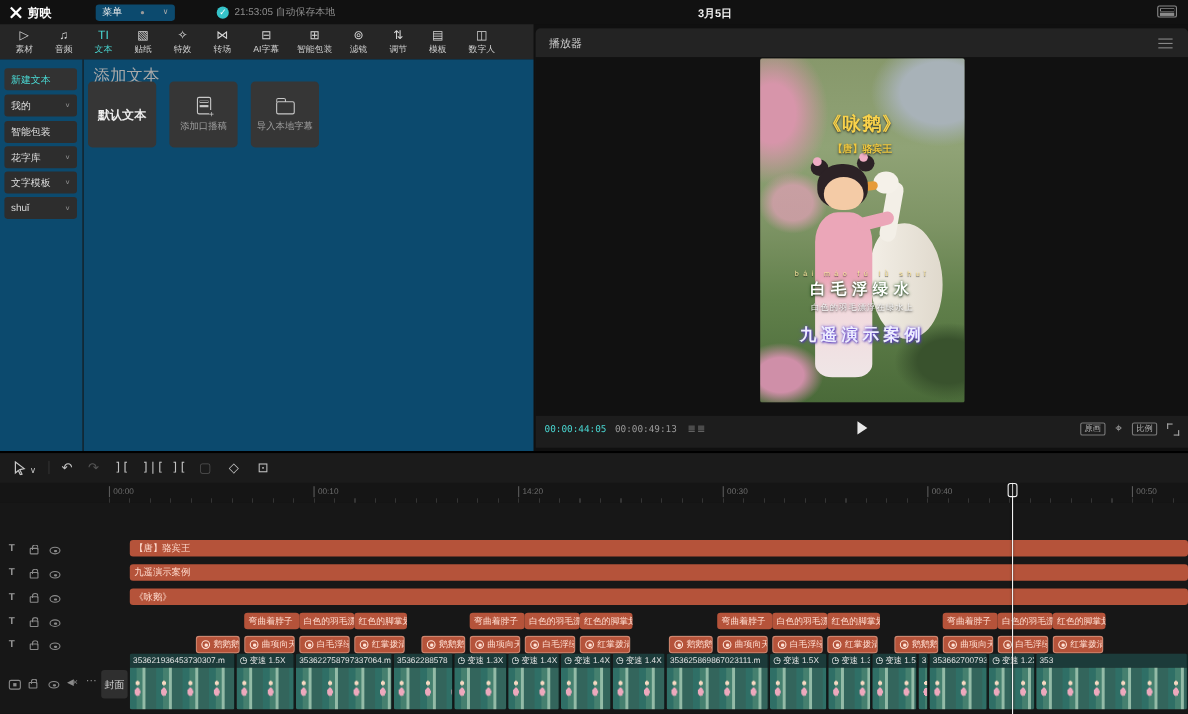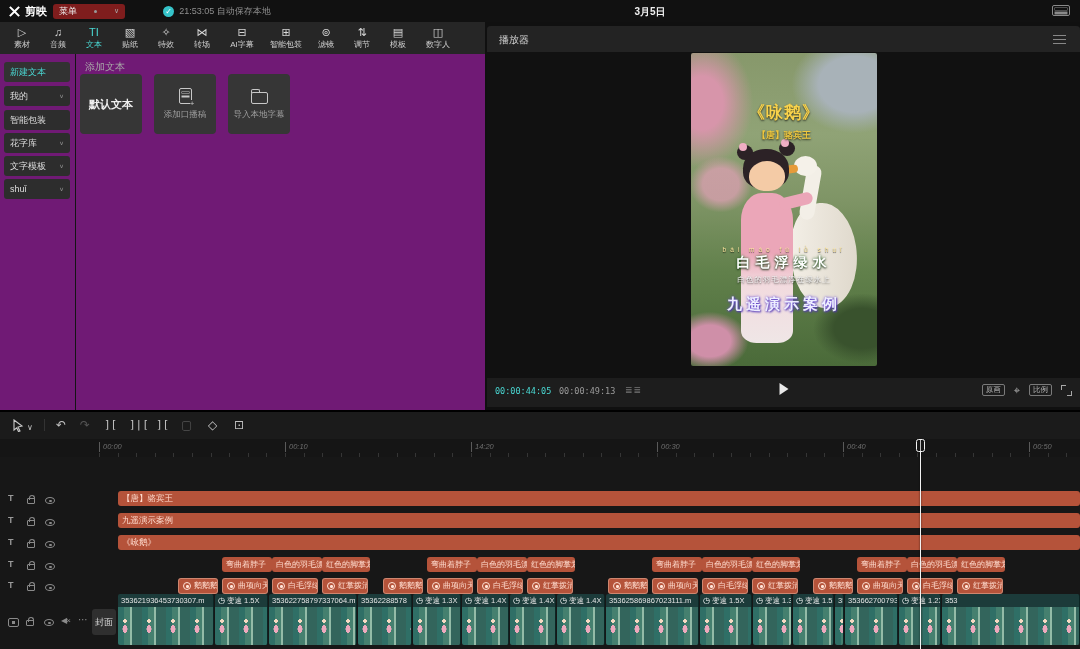--- a/index.html
+++ b/index.html
@@ -4,47 +4,47 @@
 <style>
   * { box-sizing: border-box; margin:0; padding:0; }
   html,body { background:#000; }
   body { font-family:"Liberation Sans","DejaVu Sans",sans-serif; }
   #app { position:relative; width:1080px; height:649px; background:#101010; overflow:hidden; color:#ddd; }
 
   
   #topbar { position:absolute; left:0; top:0; width:1080px; height:22px; background:#111; display:flex; align-items:center; }
   .logo-wrap { display:flex; align-items:center; gap:4px; margin-left:8px; }
   .logo-text { font-size:11px; font-weight:bold; color:#fff; }
-  .menu-btn { margin-left:6px; background:#7f1d1d; border-radius:3px; height:15px; display:flex; align-items:center; gap:17px; padding:0 6px; font-size:9px; color:#eee; }
+  .menu-btn { margin-left:40px; background:#0c4a6e; border-radius:3px; height:15px; display:flex; align-items:center; gap:17px; padding:0 6px; font-size:9px; color:#eee; }
   .menu-dot { width:3px; height:3px; border-radius:50%; background:#999; }
   .menu-chev { font-size:7px; color:#aaa; }
   .autosave { margin-left:38px; display:flex; align-items:center; gap:5px; font-size:9px; color:#8f8f8f; }
   .check-circle { width:11px; height:11px; border-radius:50%; background:#35c3c9; color:#fff; font-size:8px; line-height:11px; text-align:center; }
   .date-label { position:absolute; left:650px; top:5px; transform:translateX(-50%); font-size:10px; font-weight:bold; color:#f0f0f0; }
   .kbd-icon { position:absolute; right:10px; top:5px; width:18px; height:11px; border:1px solid #8a8a8a; border-radius:2px; }
   .kbd-icon::after { content:""; position:absolute; left:2px; top:2px; width:12px; height:2px;
      box-shadow:0 0 0 0.5px #8a8a8a, 0 4px 0 0.5px #8a8a8a; }
 
   
   #iconbar { position:absolute; left:0; top:22px; width:485px; height:32px; background:#262626; display:flex; align-items:center; padding-left:4px; }
   .tb-item { width:36px; display:flex; flex-direction:column; align-items:center; gap:1px; cursor:pointer; }
   .tb-item.wide { width:44px; }
   .tb-ico { font-size:11px; line-height:12px; color:#d8d8d8; }
   .tb-label { font-size:8px; color:#cfcfcf; white-space:nowrap; }
   .tb-item.active .tb-ico, .tb-item.active .tb-label { color:#4ad8d3; }
 
   
-  #left-content { position:absolute; left:0; top:54px; width:485px; height:356px; background:#701a75; }
+  #left-content { position:absolute; left:0; top:54px; width:485px; height:356px; background:#0c4a6e; }
   #sidebar { position:absolute; left:0; top:0; width:76px; height:100%; border-right:1px solid #141414; }
   .sb-item { position:absolute; left:4px; width:66px; height:20px; background:#2d2d2d; border-radius:3px; font-size:9px; color:#ddd; display:flex; align-items:center; padding:0 6px; }
   .sb-item.active { color:#4ad8d3; background:#323232; }
   .sb-chev { margin-left:auto; font-size:7px; color:#888; transform:scaleY(.8); }
 
   #text-panel { position:absolute; left:77px; top:0; width:408px; height:100%; }
-  .panel-header { position:absolute; left:8px; top:6px; font-size:10px; color:#a8a8a8; }
+  .panel-header { position:absolute; left:8px; top:6px; font-size:15px; color:#a8a8a8; }
   .card { position:absolute; top:20px; width:62px; height:60px; background:#363636; border-radius:4px; display:flex; flex-direction:column; align-items:center; justify-content:center; gap:5px; cursor:pointer; }
   .card .card-label { font-size:8.5px; color:#9f9f9f; }
   .card.big .card-label { font-size:11px; font-weight:bold; color:#eee; }
   .icon-doc { width:13px; height:16px; border:1.2px solid #c8c8c8; border-radius:2px; position:relative; }
   .icon-doc::before { content:""; position:absolute; left:2px; top:3px; width:7px; height:1px; box-shadow:0 0 0 .5px #c8c8c8, 0 4px 0 .5px #c8c8c8; }
   .icon-doc::after { content:"+"; position:absolute; right:-4px; bottom:-4px; font-size:8px; color:#c8c8c8; background:#363636; line-height:7px; }
   .icon-folder { width:17px; height:12px; border:1.2px solid #c8c8c8; border-radius:2px; position:relative; margin-top:4px; }
   .icon-folder::before { content:""; position:absolute; left:-1px; top:-4px; width:7px; height:3px; border:1.2px solid #c8c8c8; border-bottom:none; border-radius:2px 2px 0 0; }
 
   
@@ -102,21 +102,21 @@
   #timeline { position:absolute; left:0; top:410px; width:1080px; height:239px; background:#171717; border-top:2px solid #000; }
   #tl-toolbar { position:absolute; left:0; top:0; width:100%; height:27px; background:#1b1b1b; }
   .tl-ico { position:absolute; top:6px; font-size:12px; line-height:14px; color:#c2c2c2; cursor:pointer; }
   .tl-ico.dim { color:#555; }
   .tl-sep { position:absolute; left:44px; top:7px; width:1px; height:12px; background:#333; }
   .split-glyph { font-family:"DejaVu Sans Mono",monospace; font-size:11px; }
 
   #ruler { position:absolute; left:0; top:27px; width:100%; height:18px; background:#151515;
     background-image:repeating-linear-gradient(90deg, #353535 0 1px, transparent 1px 18.6px);
     background-size:100% 4px; background-position:99px 100%; background-repeat:no-repeat; }
-  .tick { position:absolute; top:3px; font-size:7.5px; color:#6e6e6e; border-left:1px solid #5a5a5a; padding-left:3px; line-height:10px;font-style:italic; }
+  .tick { position:absolute; top:3px; font-size:7.5px; color:#6e6e6e; border-left:1px solid #5a5a5a; padding-left:3px; line-height:10px; }
 
   #tracks { position:absolute; left:0; top:45px; width:100%; height:194px; overflow:hidden; }
   .hdr-ic { position:absolute; color:#8a8a8a; }
   .ic-ttext { font-size:9px; font-weight:bold; color:#9a9a9a; }
   .ic-lock { width:8px; height:6px; border:1px solid #8a8a8a; border-radius:1px; margin-top:5px; }
   .ic-lock::before { content:""; position:absolute; top:-4px; left:1px; width:4px; height:4px; border:1px solid #8a8a8a; border-bottom:none; border-radius:3px 3px 0 0; }
   .ic-eye { width:10px; height:7px; border:1px solid #8a8a8a; border-radius:50%; margin-top:4px; }
   .ic-eye::after { content:""; position:absolute; left:3px; top:1.5px; width:2.5px; height:2.5px; border-radius:50%; background:#8a8a8a; }
   .ic-vid { width:11px; height:9px; border:1px solid #8a8a8a; border-radius:2px; margin-top:3px; }
   .ic-vid::after { content:""; position:absolute; left:3px; top:2px; width:3px; height:3px; background:#8a8a8a; }

